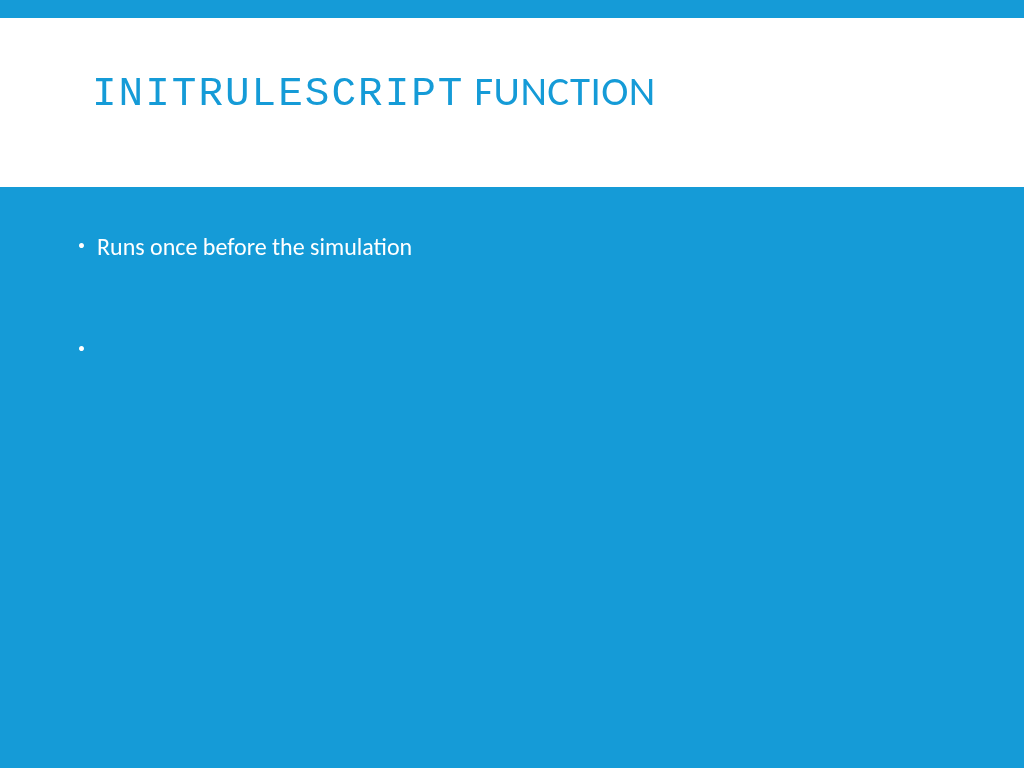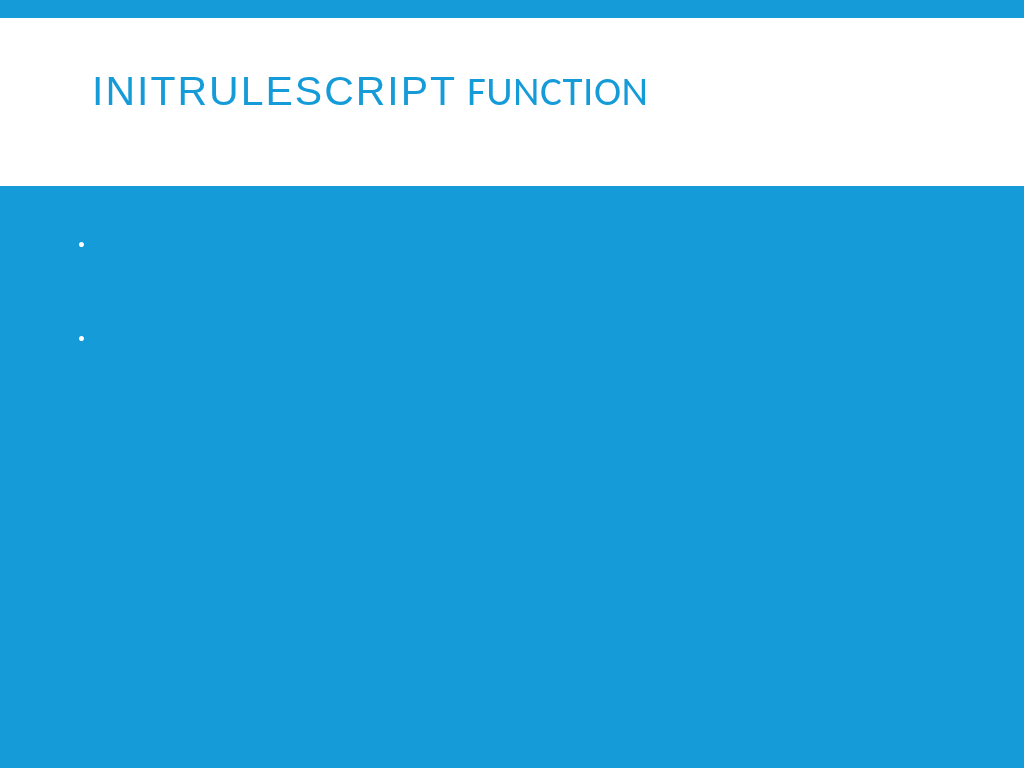--- a/index.html
+++ b/index.html
@@ -21,21 +21,21 @@
     .title-section {
       background: #ffffff;
       padding: 48px 0 70px 92px;
     }
     .title {
       font-size: 41px;
       font-weight: 300;
       letter-spacing: 0.5px;
     }
     .title-code {
-      font-family: Liberation Sans, sans-serif;
+      font-family: Liberation Mono, monospace;
       color: #159bd7;
       letter-spacing: 2px;
       font-weight: 400;
     }
     .title-func {
       color: #159bd7;
       font-weight: 400;
       margin-top: 12px;
     }
     .content-section {
@@ -71,17 +71,20 @@
 
 <div class="title-section">
   <h1 class="title">
     <span class="title-code">INITRULESCRIPT</span><span class="title-func"> FUNCTION</span>
   </h1>
 </div>
 
 <div class="content-section">
   <div class="bullet-item">
     <span class="bullet-marker">•</span>
+    <span class="bullet-text">
+      <span>Runs once before the simulation</span><span class="italic"></span><span></span>
+    </span>
   </div>
   <div class="bullet-item">
     <span class="bullet-marker">•</span>
   </div>
 </div>
 
 </body></html>

